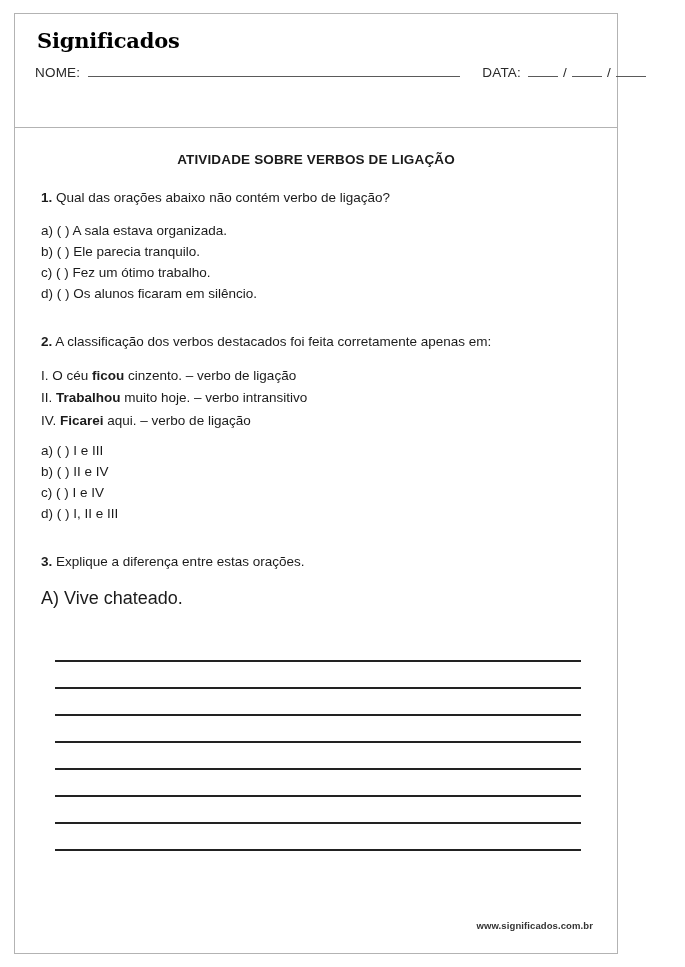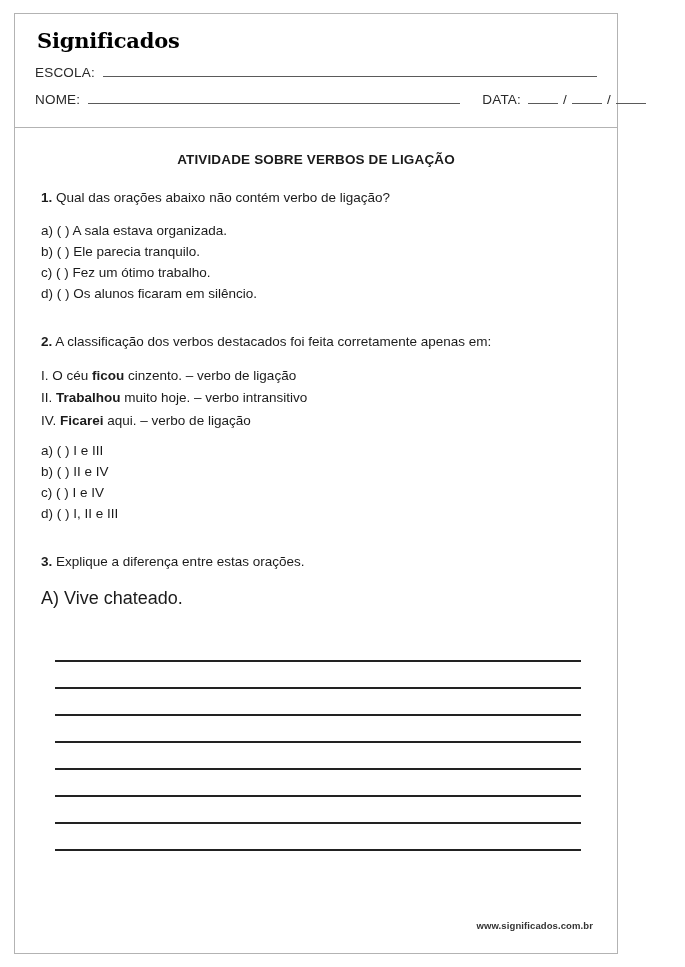--- a/index.html
+++ b/index.html
@@ -146,24 +146,20 @@
 </style>
 </head>
 <body>
 
 <div class="page">
 
   <div class="header">
 
     <div class="logo">Significados</div>
 
-    <div class="field-row">
-      <span class="field-label">ESCOLA:</span>
-      <span class="field-rule"></span>
-    </div>
 
     <div class="field-row">
       <span class="field-label">NOME:</span>
       <span class="field-rule short"></span>
       <span class="date-group">
         <span class="date-label">DATA:</span>
         <span class="date-slot"></span>
         <span class="date-sep">/</span>
         <span class="date-slot"></span>
         <span class="date-sep">/</span>

